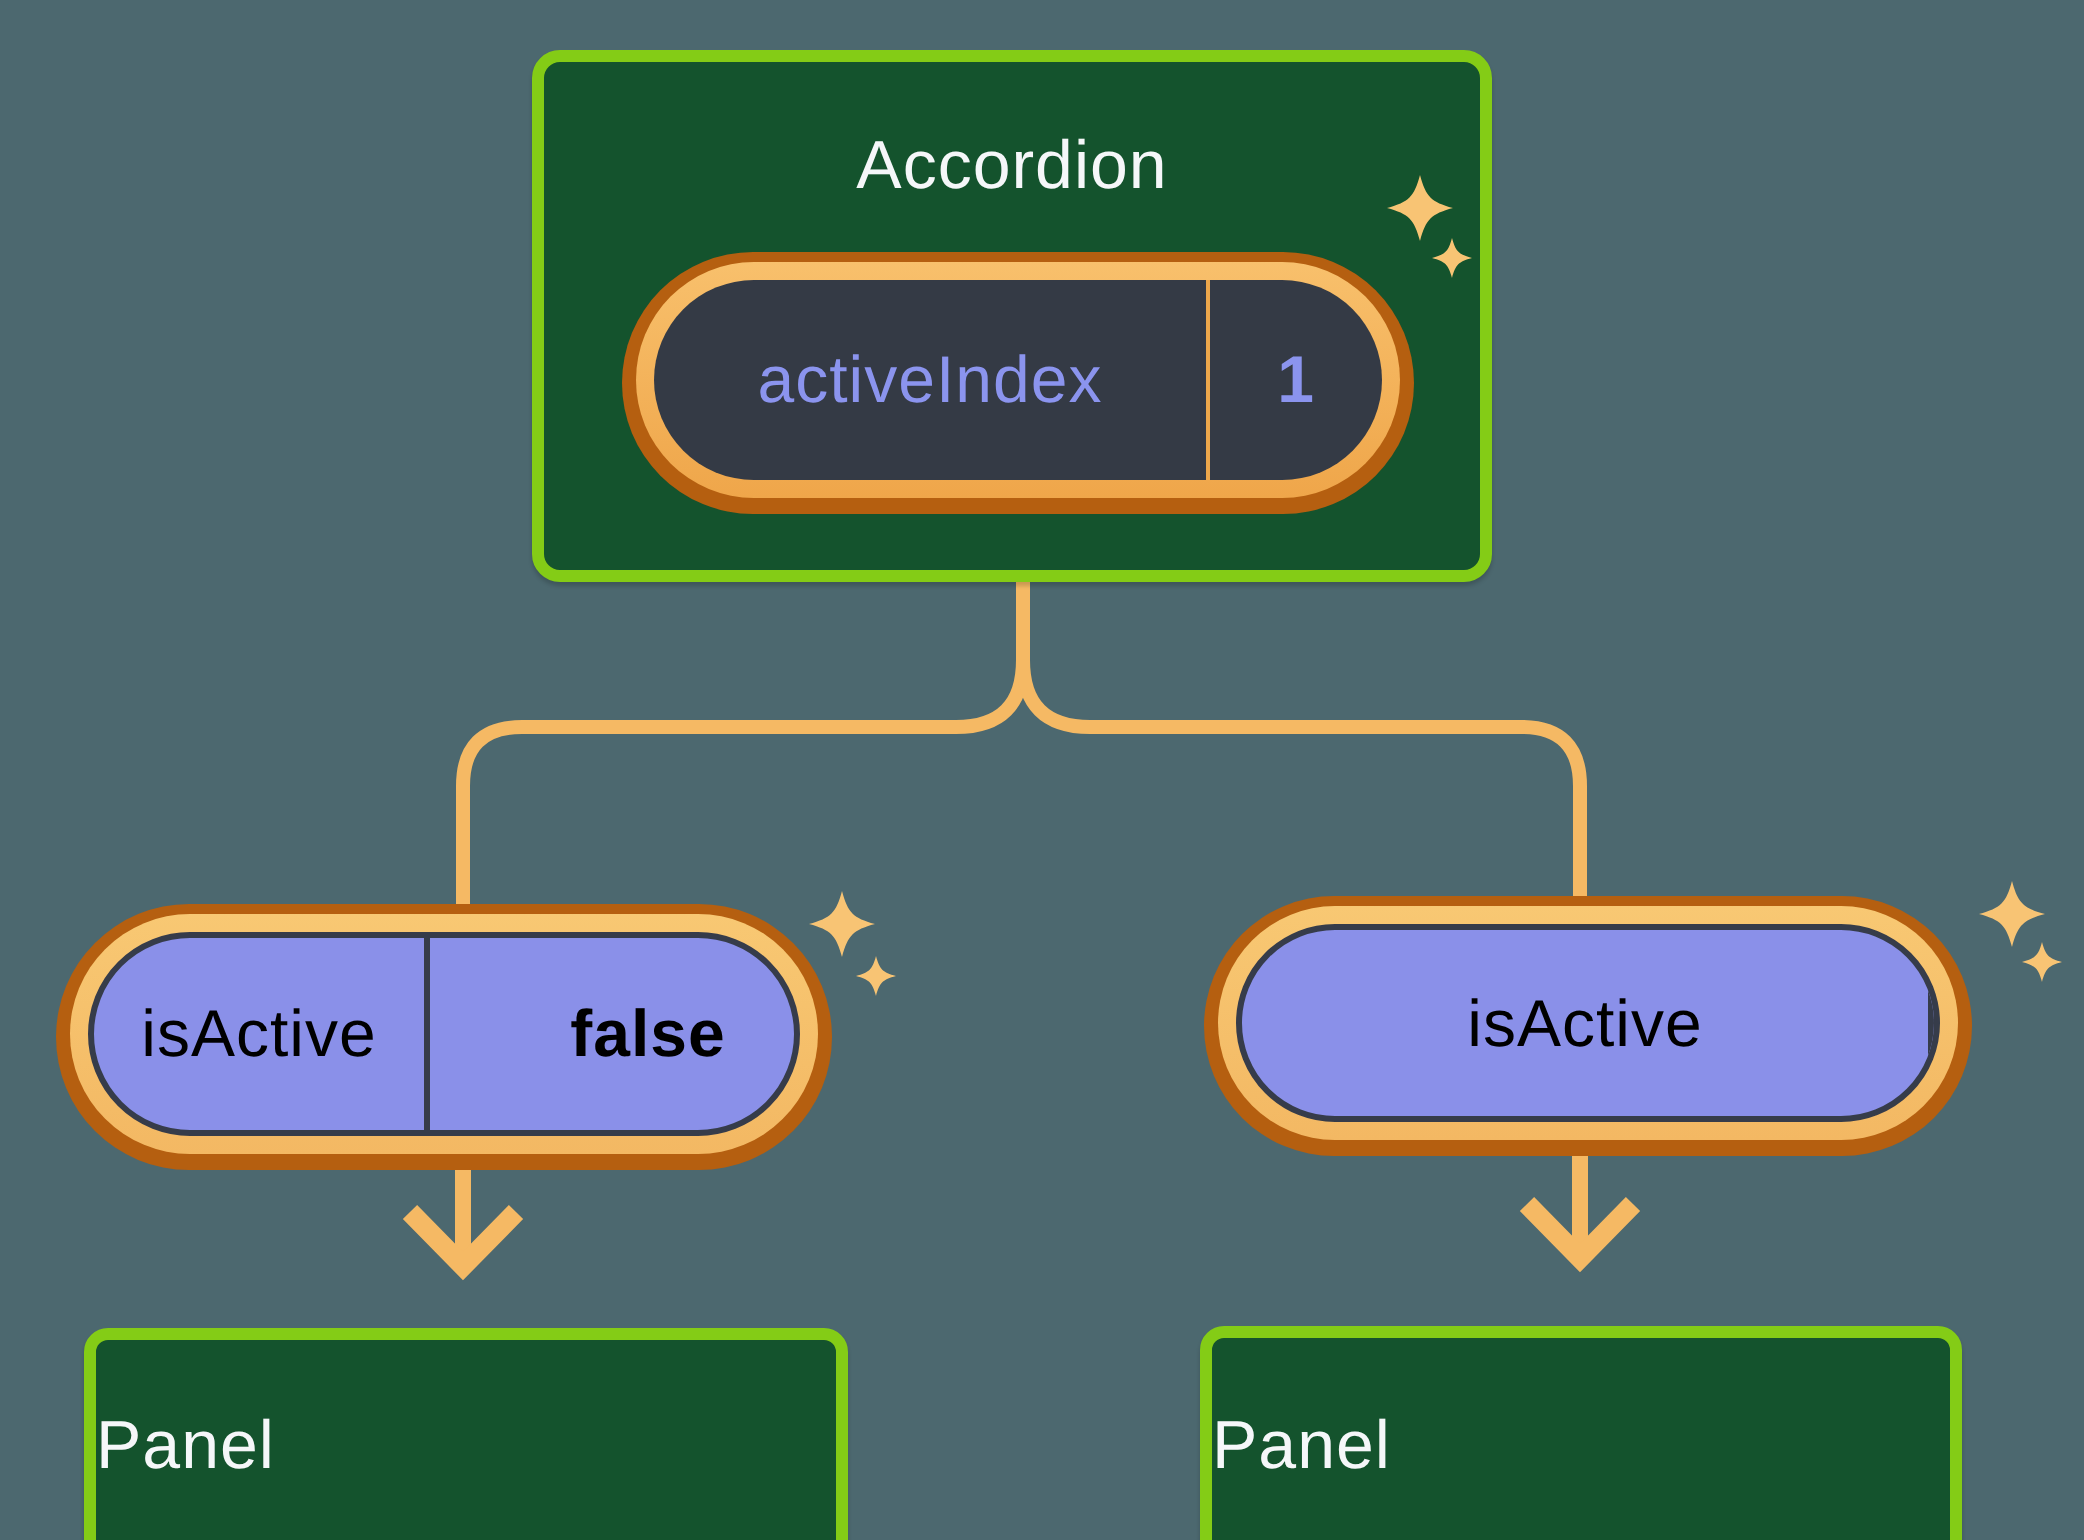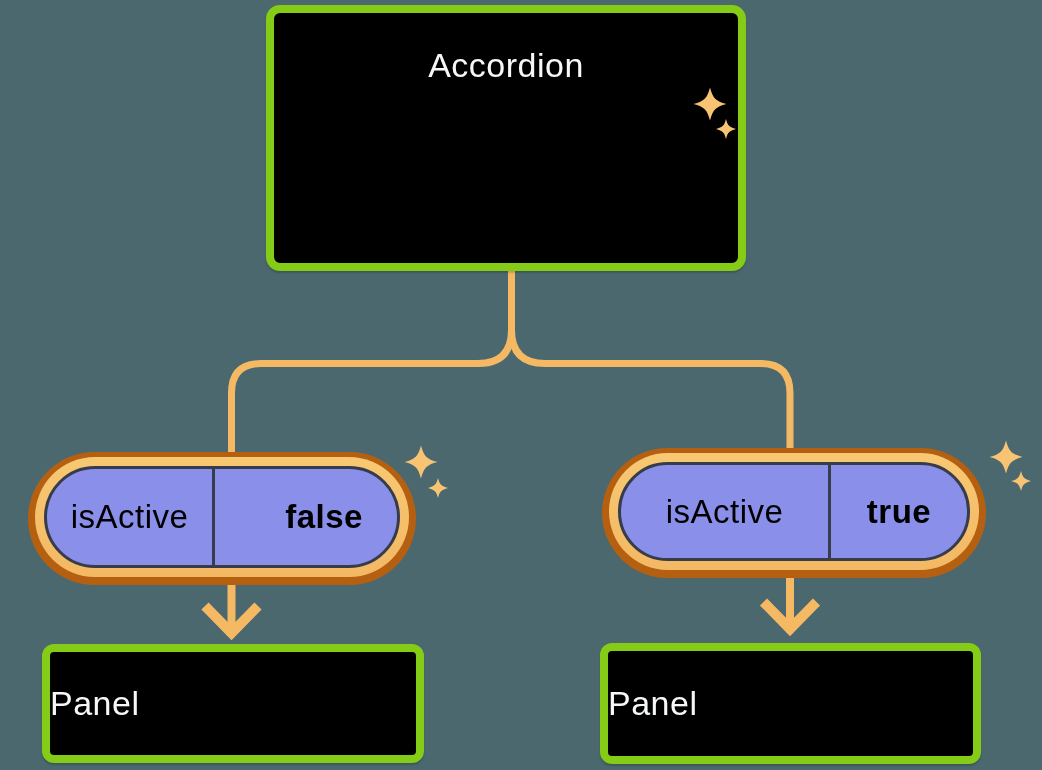--- a/index.html
+++ b/index.html
@@ -19,26 +19,27 @@
     position: absolute;
     left: 0; top: 0;
     pointer-events: none;
   }
   .z1 { z-index: 1; }
   .z3 { z-index: 3; }
 
   
   .node-box {
     position: absolute;
-    background: #000000;
-    border: 8px solid #84cc16;
+    background: #14532d;
+    border: 6px solid #84cc16;
     border-radius: 14px;
     box-sizing: border-box;
     box-shadow: 0 2px 2px rgba(0,0,0,0.18);
     z-index: 2;
+    margin-top: 20px;
   }
   .node-title {
     position: absolute;
     left: 0; right: 0;
     text-align: center;
     color: #F5F7F9;
     font-size: 34px;
     font-weight: 500;
     letter-spacing: 0.5px;
   }
@@ -107,38 +108,46 @@
       <path stroke-width="10" stroke-linejoin="miter" d="M 205 606 L 231.5 633 L 258 606"></path>
     </g>
     <g fill="none" stroke="#F5B964">
       <path stroke-width="8" d="M 790 576 L 790 624"></path>
       <path stroke-width="10" stroke-linejoin="miter" d="M 763.5 602 L 790 629 L 816.5 602"></path>
     </g>
   </svg>
 
   <div class="node-box" style="left:266px; top:5px; width:480px; height:266px;">
     <div class="node-title" style="top:33px;">Accordion</div>
+    <div class="pill-outer" style="left:39px; top:95px; width:396px; height:131px;">
+      <div class="pill-mid mid-state">
+        <div class="pill-inner inner-state">
+          <div class="pill-cell cell-label state-text">activeIndex</div>
+          <div class="pill-divider divider-state"></div>
+          <div class="pill-cell cell-value state-text" style="width:86px;">1</div>
+        </div>
+      </div>
+    </div>
   </div>
 
   <div class="pill-outer" style="left:28px; top:452px; width:388px; height:133px;">
     <div class="pill-mid mid-prop">
       <div class="pill-inner inner-prop">
         <div class="pill-cell cell-label prop-text">isActive</div>
         <div class="pill-divider divider-prop"></div>
         <div class="pill-cell cell-value prop-text" style="width:146px;padding-left:36px;">false</div>
       </div>
     </div>
   </div>
 
   <div class="pill-outer" style="left:602px; top:448px; width:384px; height:130px;">
     <div class="pill-mid mid-prop">
       <div class="pill-inner inner-prop">
         <div class="pill-cell cell-label prop-text">isActive</div>
         <div class="pill-divider divider-prop"></div>
-        <div class="pill-cell cell-value prop-text" style="width:136px;">true</div>
       </div>
     </div>
   </div>
 
   <div class="node-box panel-box" style="left:42px; top:644px; width:382px; height:119px; border-radius:12px;">
     <div class="node-title">Panel</div>
   </div>
 
   <div class="node-box panel-box" style="left:600px; top:643px; width:381px; height:121px; border-radius:12px;">
     <div class="node-title">Panel</div>

